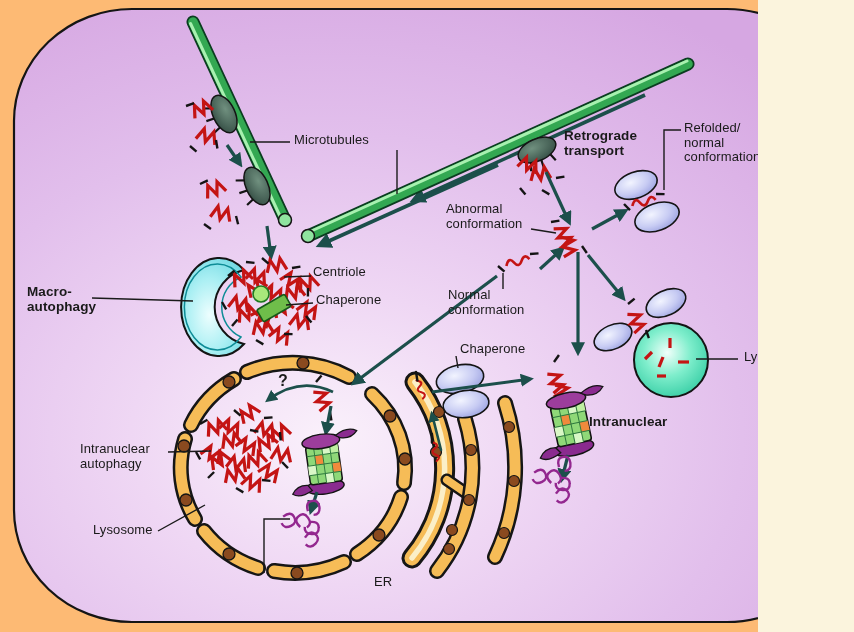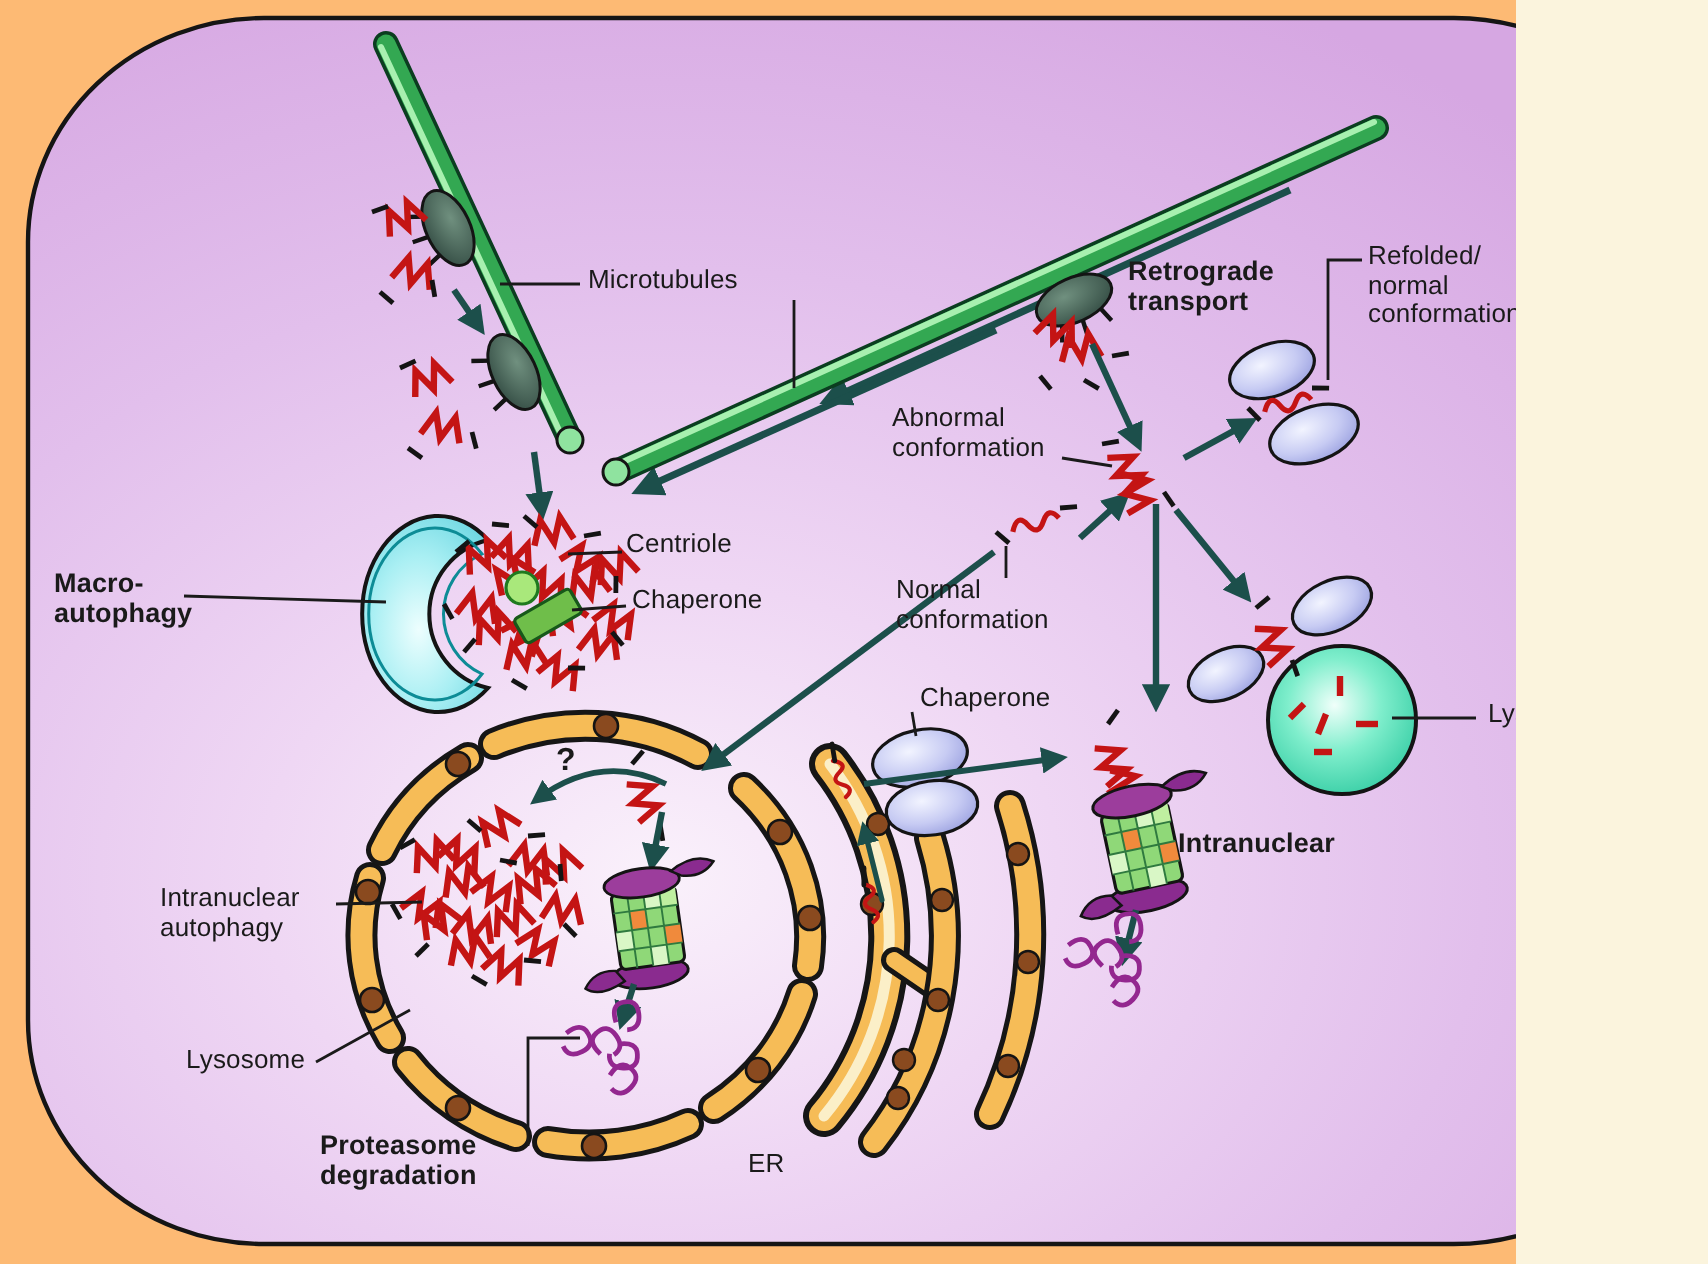--- a/index.html
+++ b/index.html
@@ -356,18 +356,16 @@
 conformation</div>
 <div class="lbl" style="left:460px;top:342px">Chaperone</div>
 <div class="lbl" style="left:313px;top:265px">Centriole</div>
 <div class="lbl" style="left:316px;top:293px">Chaperone</div>
 <div class="lbl b" style="left:27px;top:284px">Macro-
 autophagy</div>
 <div class="lbl" style="left:80px;top:442px">Intranuclear
 autophagy</div>
 <div class="lbl" style="left:93px;top:523px">Lysosome</div>
 <div class="lbl q" style="left:278px;top:372px">?</div>
-<div class="lbl b" style="left:160px;top:565px">Proteasome
-degradation</div>
 <div class="lbl" style="left:374px;top:575px">ER</div>
 <div class="lbl b" style="left:589px;top:414px">Intranuclear</div>
 <div class="lbl" style="left:744px;top:350px">Lysosome</div>
 </div>
 
 </body></html>

